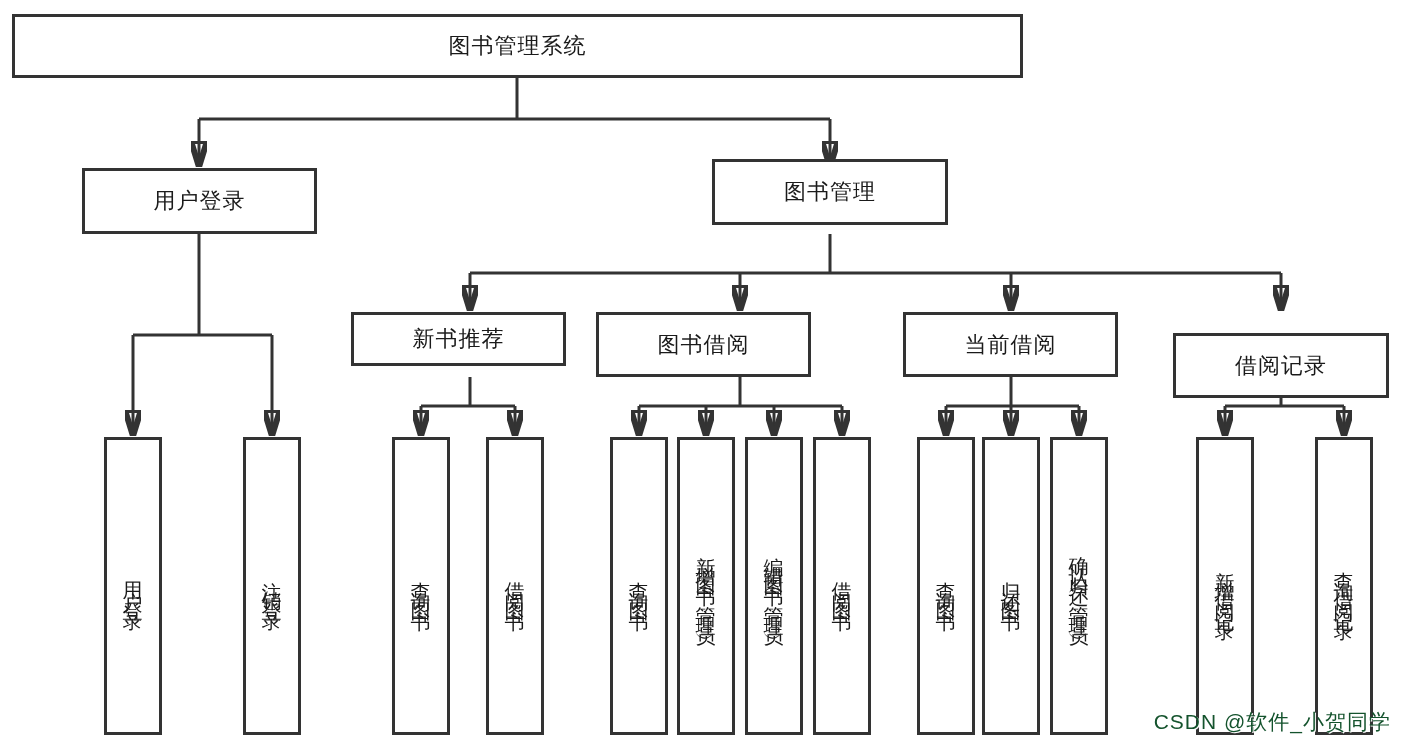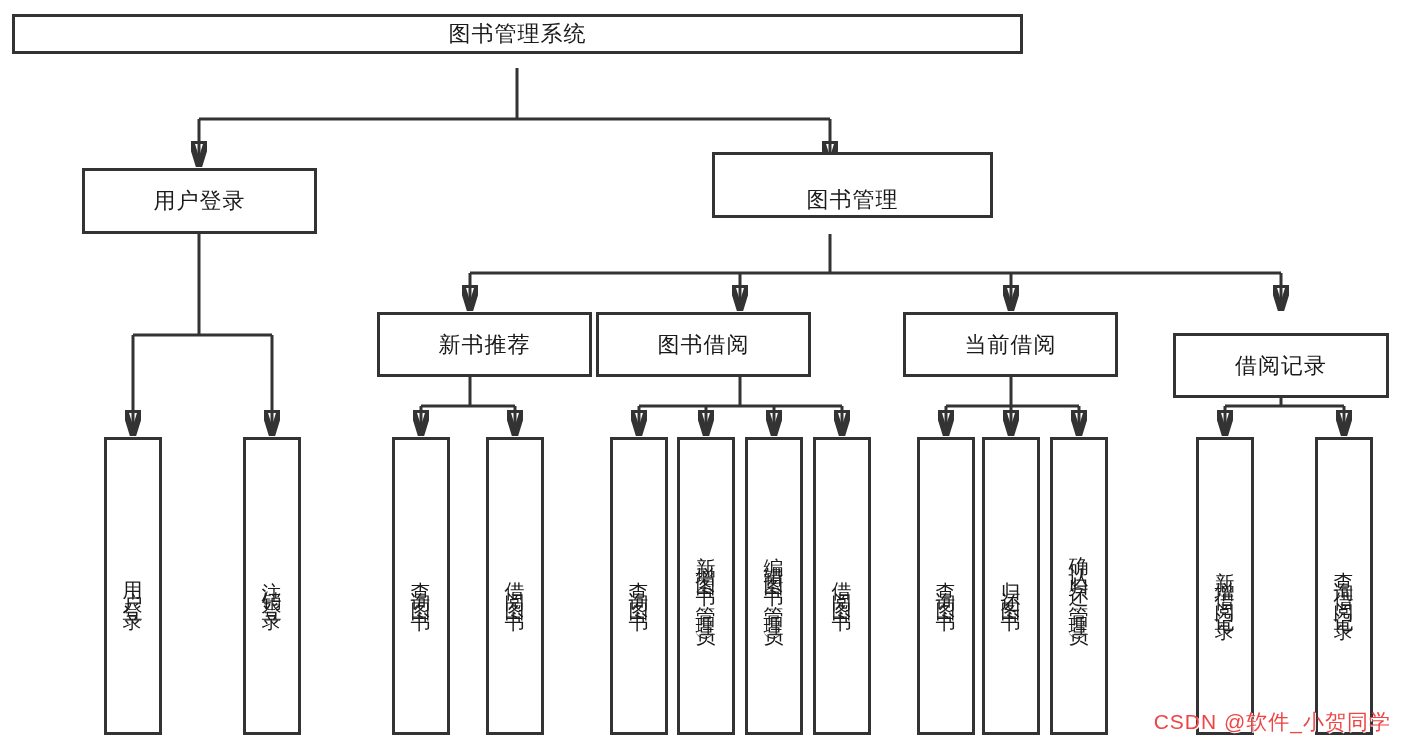--- a/index.html
+++ b/index.html
@@ -14,21 +14,21 @@
     box-sizing:border-box;display:flex;align-items:center;justify-content:center;
     z-index:2;
   }
   .node.h{font-size:22px;letter-spacing:1px;}
   .node.v span{
     writing-mode:vertical-rl;text-orientation:mixed;
     font-size:20px;letter-spacing:10px;line-height:1;display:block;
   }
   .watermark{
     position:absolute;right:14px;top:708px;z-index:3;
-    font-size:21px;letter-spacing:1px;color:#ef4444;
+    font-size:21px;letter-spacing:1px;color:#14532d;
     text-shadow:1px 1px 0 #ffffff;white-space:nowrap;
   }
 </style>
 </head>
 <body>
 
 <div class="stage">
 
   <svg class="connector-layer" width="1405" height="747" viewBox="0 0 1405 747" xmlns="http://www.w3.org/2000/svg">
     <defs>
@@ -59,32 +59,32 @@
     <path d="M706 406 V432" marker-end="url(#arrowhead)"></path>
     <path d="M774 406 V432" marker-end="url(#arrowhead)"></path>
     <path d="M842 406 V432" marker-end="url(#arrowhead)"></path>
     <path d="M946 406 V432" marker-end="url(#arrowhead)"></path>
     <path d="M1011 406 V432" marker-end="url(#arrowhead)"></path>
     <path d="M1079 406 V432" marker-end="url(#arrowhead)"></path>
     <path d="M1225 406 V432" marker-end="url(#arrowhead)"></path>
     <path d="M1344 406 V432" marker-end="url(#arrowhead)"></path>
   </svg>
 
-  <div class="node h" style="left:12px;top:14px;width:1011px;height:40px;">
+  <div class="node h" style="left:12px;top:14px;width:1011px;height:64px;">
     <span>图书管理系统</span>
   </div>
 
   <div class="node h" style="left:82px;top:168px;width:235px;height:66px;">
     <span>用户登录</span>
   </div>
-  <div class="node h" style="left:712px;top:152px;width:281px;height:66px;align-items:flex-end;">
+  <div class="node h" style="left:712px;top:159px;width:236px;height:66px;">
     <span>图书管理</span>
   </div>
 
-  <div class="node h" style="left:377px;top:312px;width:215px;height:65px;">
+  <div class="node h" style="left:351px;top:312px;width:215px;height:54px;">
     <span>新书推荐</span>
   </div>
   <div class="node h" style="left:596px;top:312px;width:215px;height:65px;">
     <span>图书借阅</span>
   </div>
   <div class="node h" style="left:903px;top:312px;width:215px;height:65px;">
     <span>当前借阅</span>
   </div>
   <div class="node h" style="left:1173px;top:312px;width:216px;height:65px;margin-top:21px;">
     <span>借阅记录</span>

